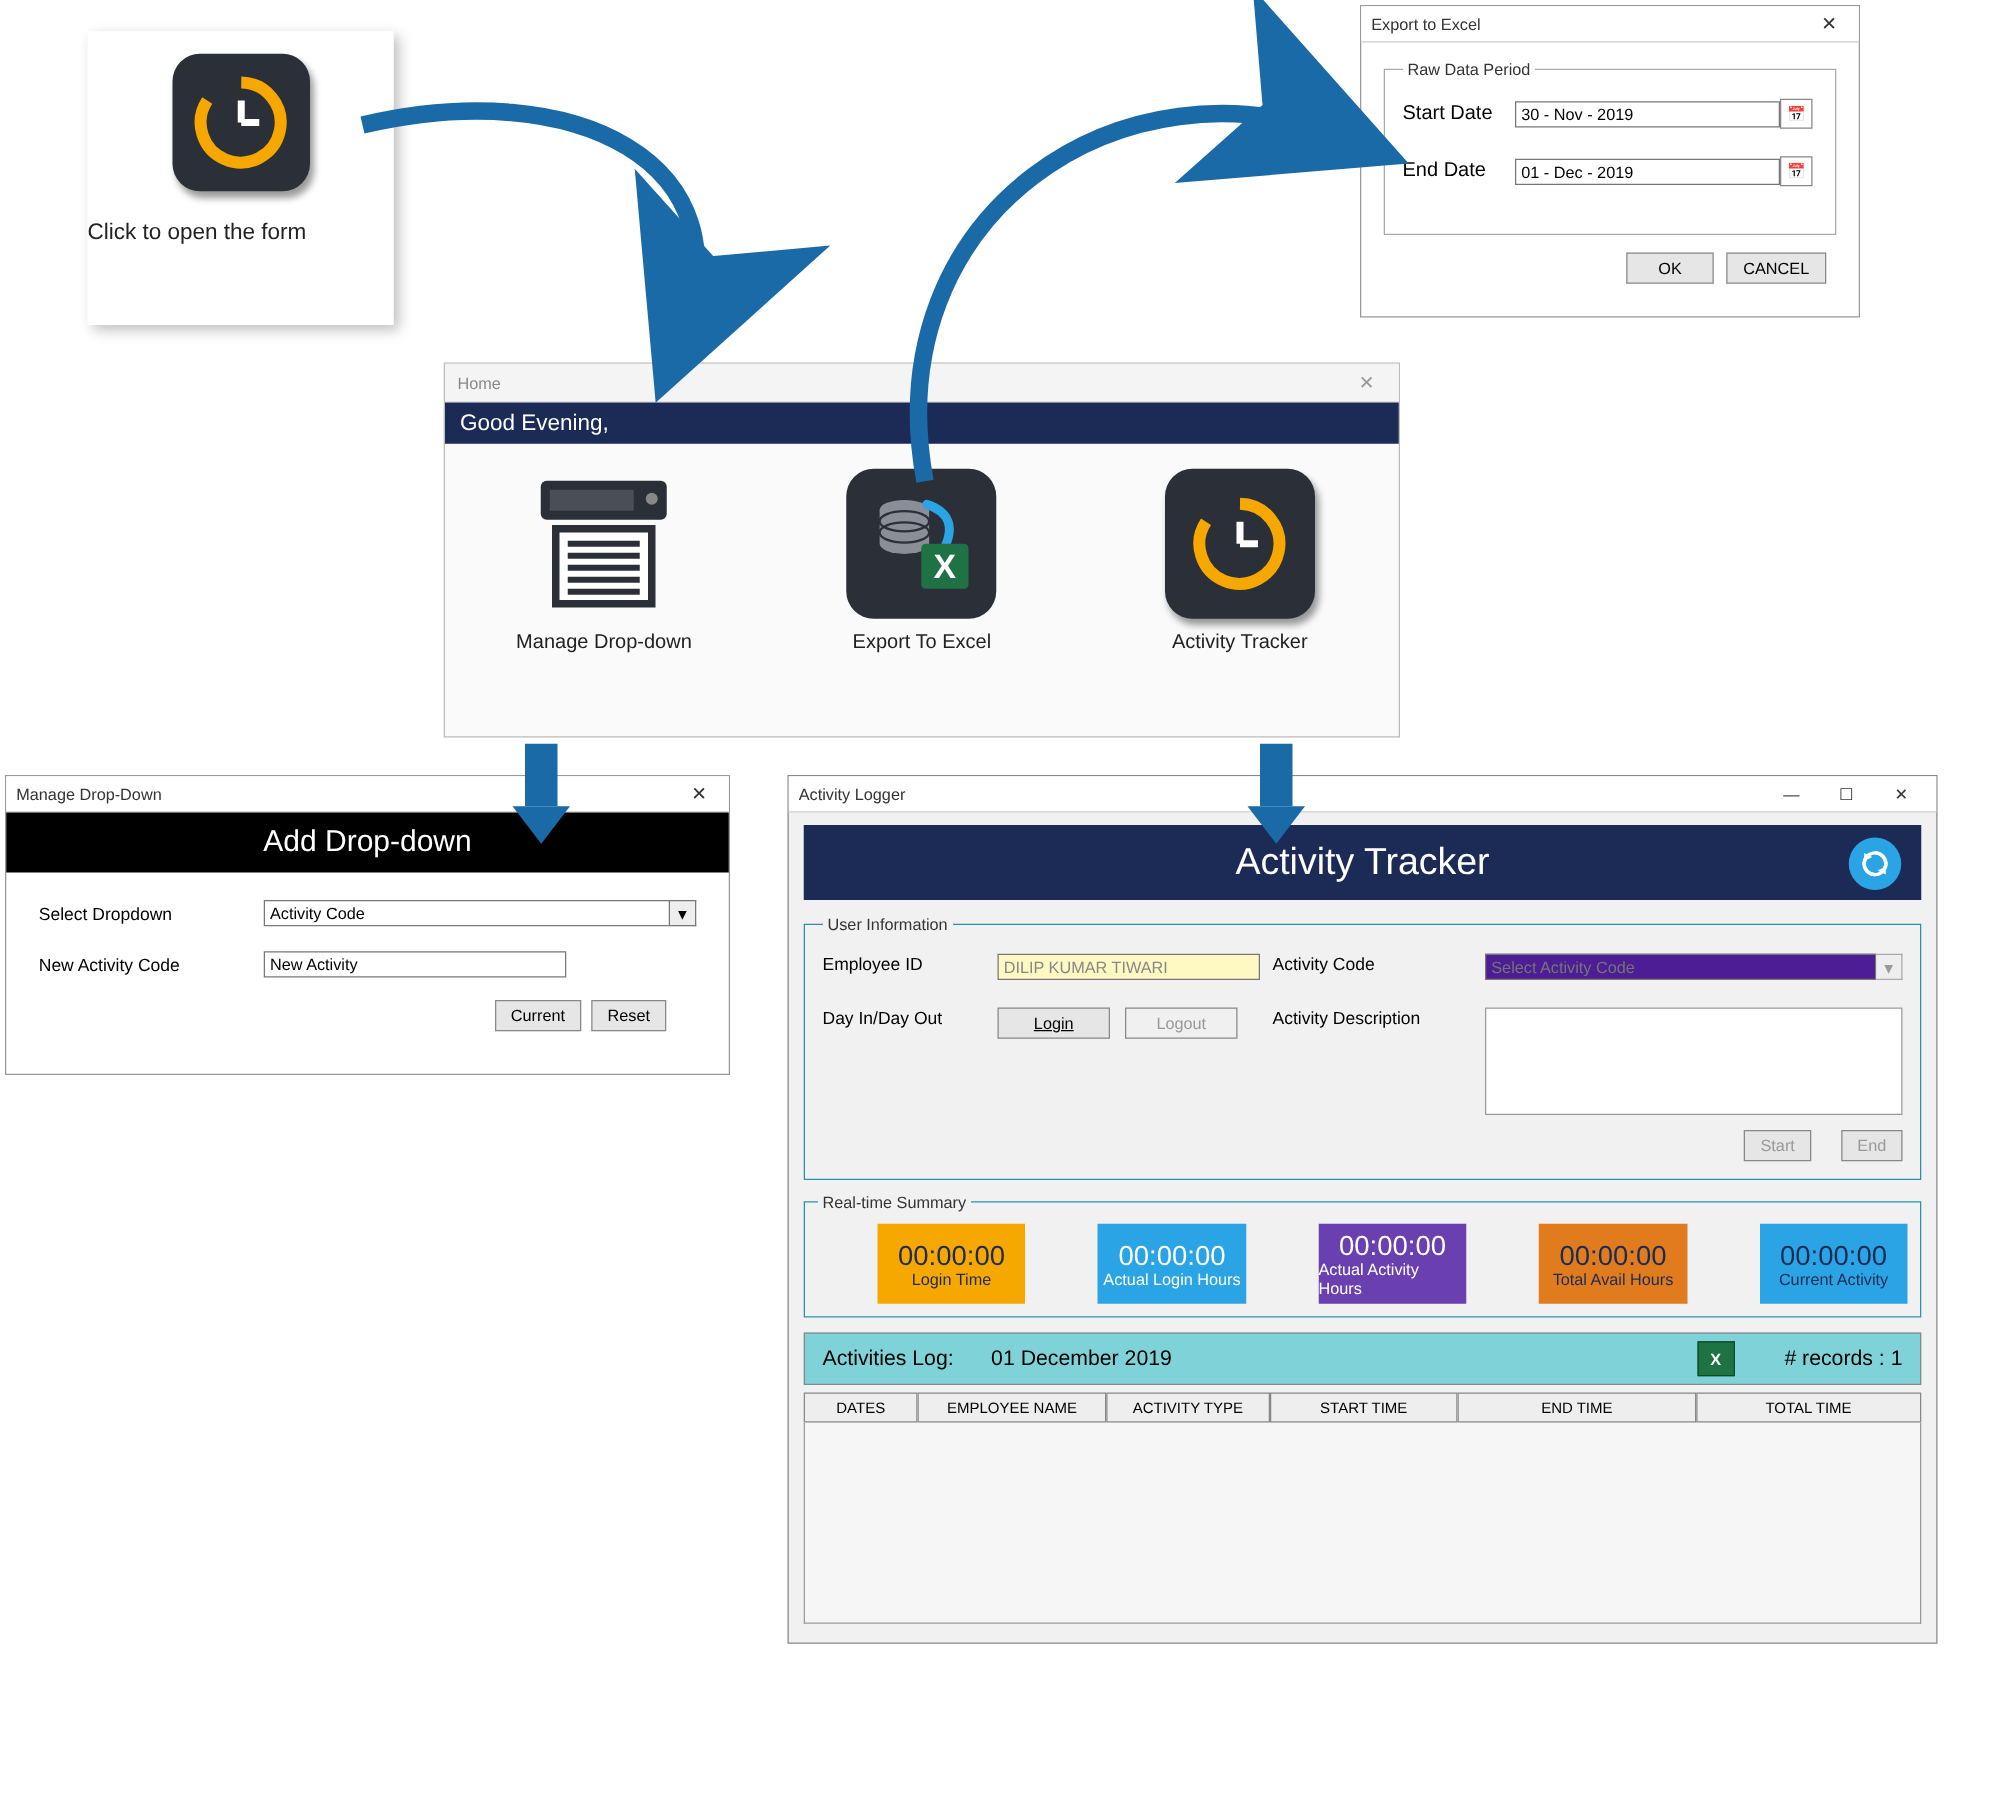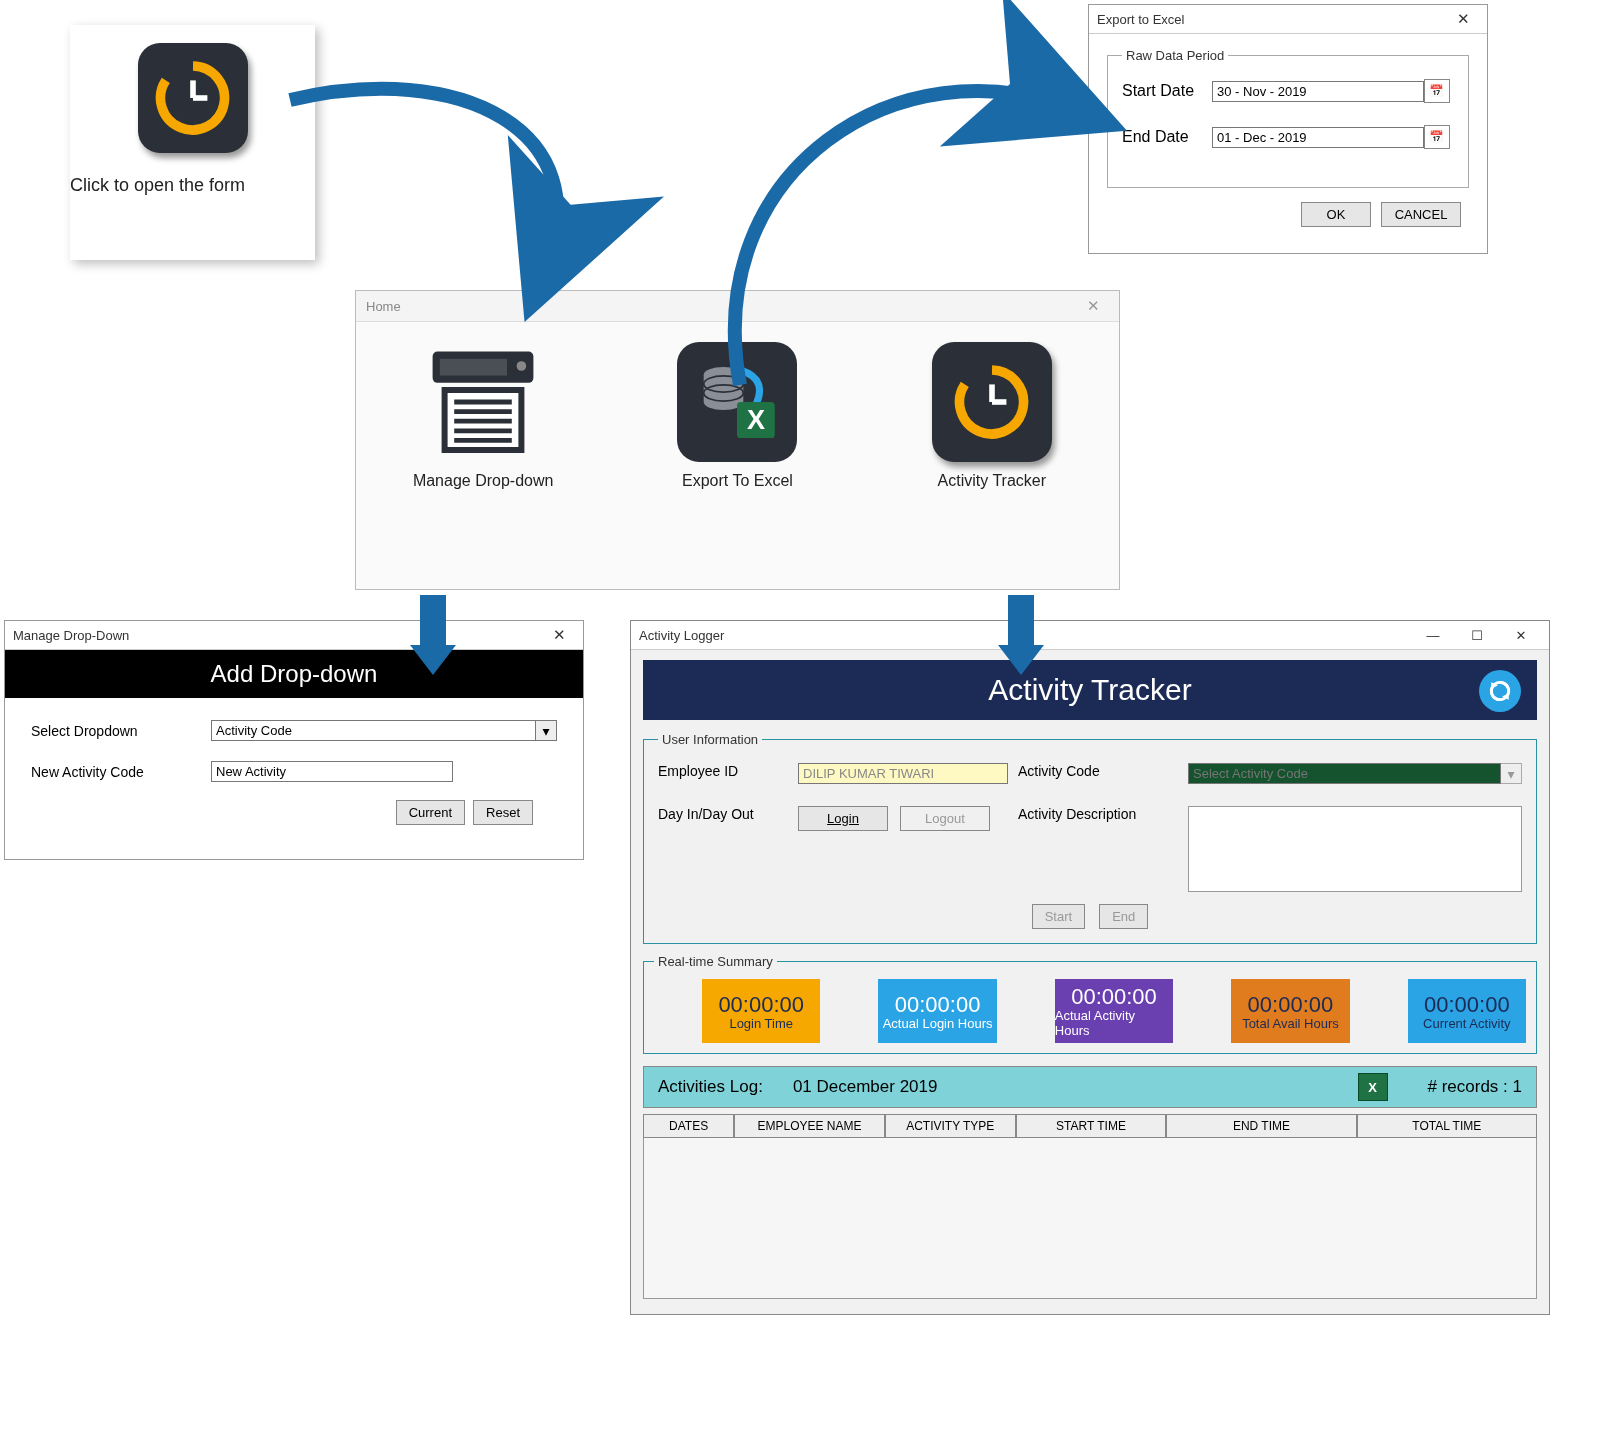--- a/index.html
+++ b/index.html
@@ -76,20 +76,21 @@
     <button class="btn" style="width:70px;">OK</button>
     <button class="btn" style="width:80px;">CANCEL</button>
   </div>
 </div>
 
 <div id="home" class="abs" style="left:355px;top:290px;width:765px;height:300px;">
   <div class="titlebar">
     <span>Home</span>
     <span class="xbtn" style="color:#999;">✕</span>
   </div>
+  <div class="greet">Good Evening,</div>
   <div class="tiles">
     <div class="tile">
       <div class="ic" style="background:none;">
         <svg viewBox="0 0 100 100" width="120" height="120">
           <rect x="8" y="8" width="84" height="26" rx="4" fill="#2b2f37"></rect>
           <rect x="14" y="14" width="56" height="14" fill="#4a4e55"></rect>
           <circle cx="82" cy="20" r="4" fill="#888"></circle>
           <rect x="18" y="40" width="64" height="50" fill="#fff" stroke="#2b2f37" stroke-width="5"></rect>
           <line x1="26" y1="50" x2="74" y2="50" stroke="#2b2f37" stroke-width="4"></line>
           <line x1="26" y1="58" x2="74" y2="58" stroke="#2b2f37" stroke-width="4"></line>
@@ -171,33 +172,33 @@
       </div>
     </div>
 
     <fieldset class="userinfo" style="margin-top:12px;padding:16px 14px 14px 14px;">
       <legend>User Information</legend>
       <div style="display:grid;grid-template-columns:140px 220px 170px 1fr;row-gap:22px;align-items:start;font-size:14px;">
         <span>Employee ID</span>
         <input class="tx" style="color: rgb(136, 136, 136); background: #fef9c3; width: 210px;" disabled="" value="DILIP KUMAR TIWARI">
         <span>Activity Code</span>
         <div style="display:flex;">
-          <input class="tx" style="flex: 1 1 0%; color: rgb(153, 153, 153); background: #14532d;" disabled="" placeholder="Select Activity Code">
+          <input class="tx" style="flex: 1 1 0%; color: rgb(153, 153, 153); background: #4c1d95;" disabled="" placeholder="Select Activity Code">
           <span style="width:20px;border:1px solid #aaa;border-left:none;background:#eee;display:flex;align-items:center;justify-content:center;color:#999;">▾</span>
         </div>
 
         <span>Day In/Day Out</span>
         <div style="display:flex;gap:12px;">
           <button class="btn" style="width:90px;text-decoration:underline;">Login</button>
           <button class="btn" style="width:90px;color:#999;background:#f0f0f0;" disabled="">Logout</button>
         </div>
         <span>Activity Description</span>
         <textarea style="height: 80px; border: 1px solid rgb(153, 153, 153); resize: none;"></textarea>
       </div>
-      <div style="display:flex;justify-content:center;gap:14px;margin-top:12px;">
+      <div style="display:flex;justify-content:flex-end;gap:24px;margin-top:12px;">
         <button class="btn" style="color:#999;" disabled="">Start</button>
         <button class="btn" style="color:#999;" disabled="">End</button>
       </div>
     </fieldset>
 
     <fieldset style="margin-top:10px;border-color:#2a93a3;padding:10px;">
       <legend>Real-time Summary</legend>
       <div id="rtrow" style="display:flex;gap:10px;">
             <div class="rtbox" style="background: rgb(247, 168, 0); color: rgb(28, 43, 85);">
               <div class="tm">00:00:00</div>

